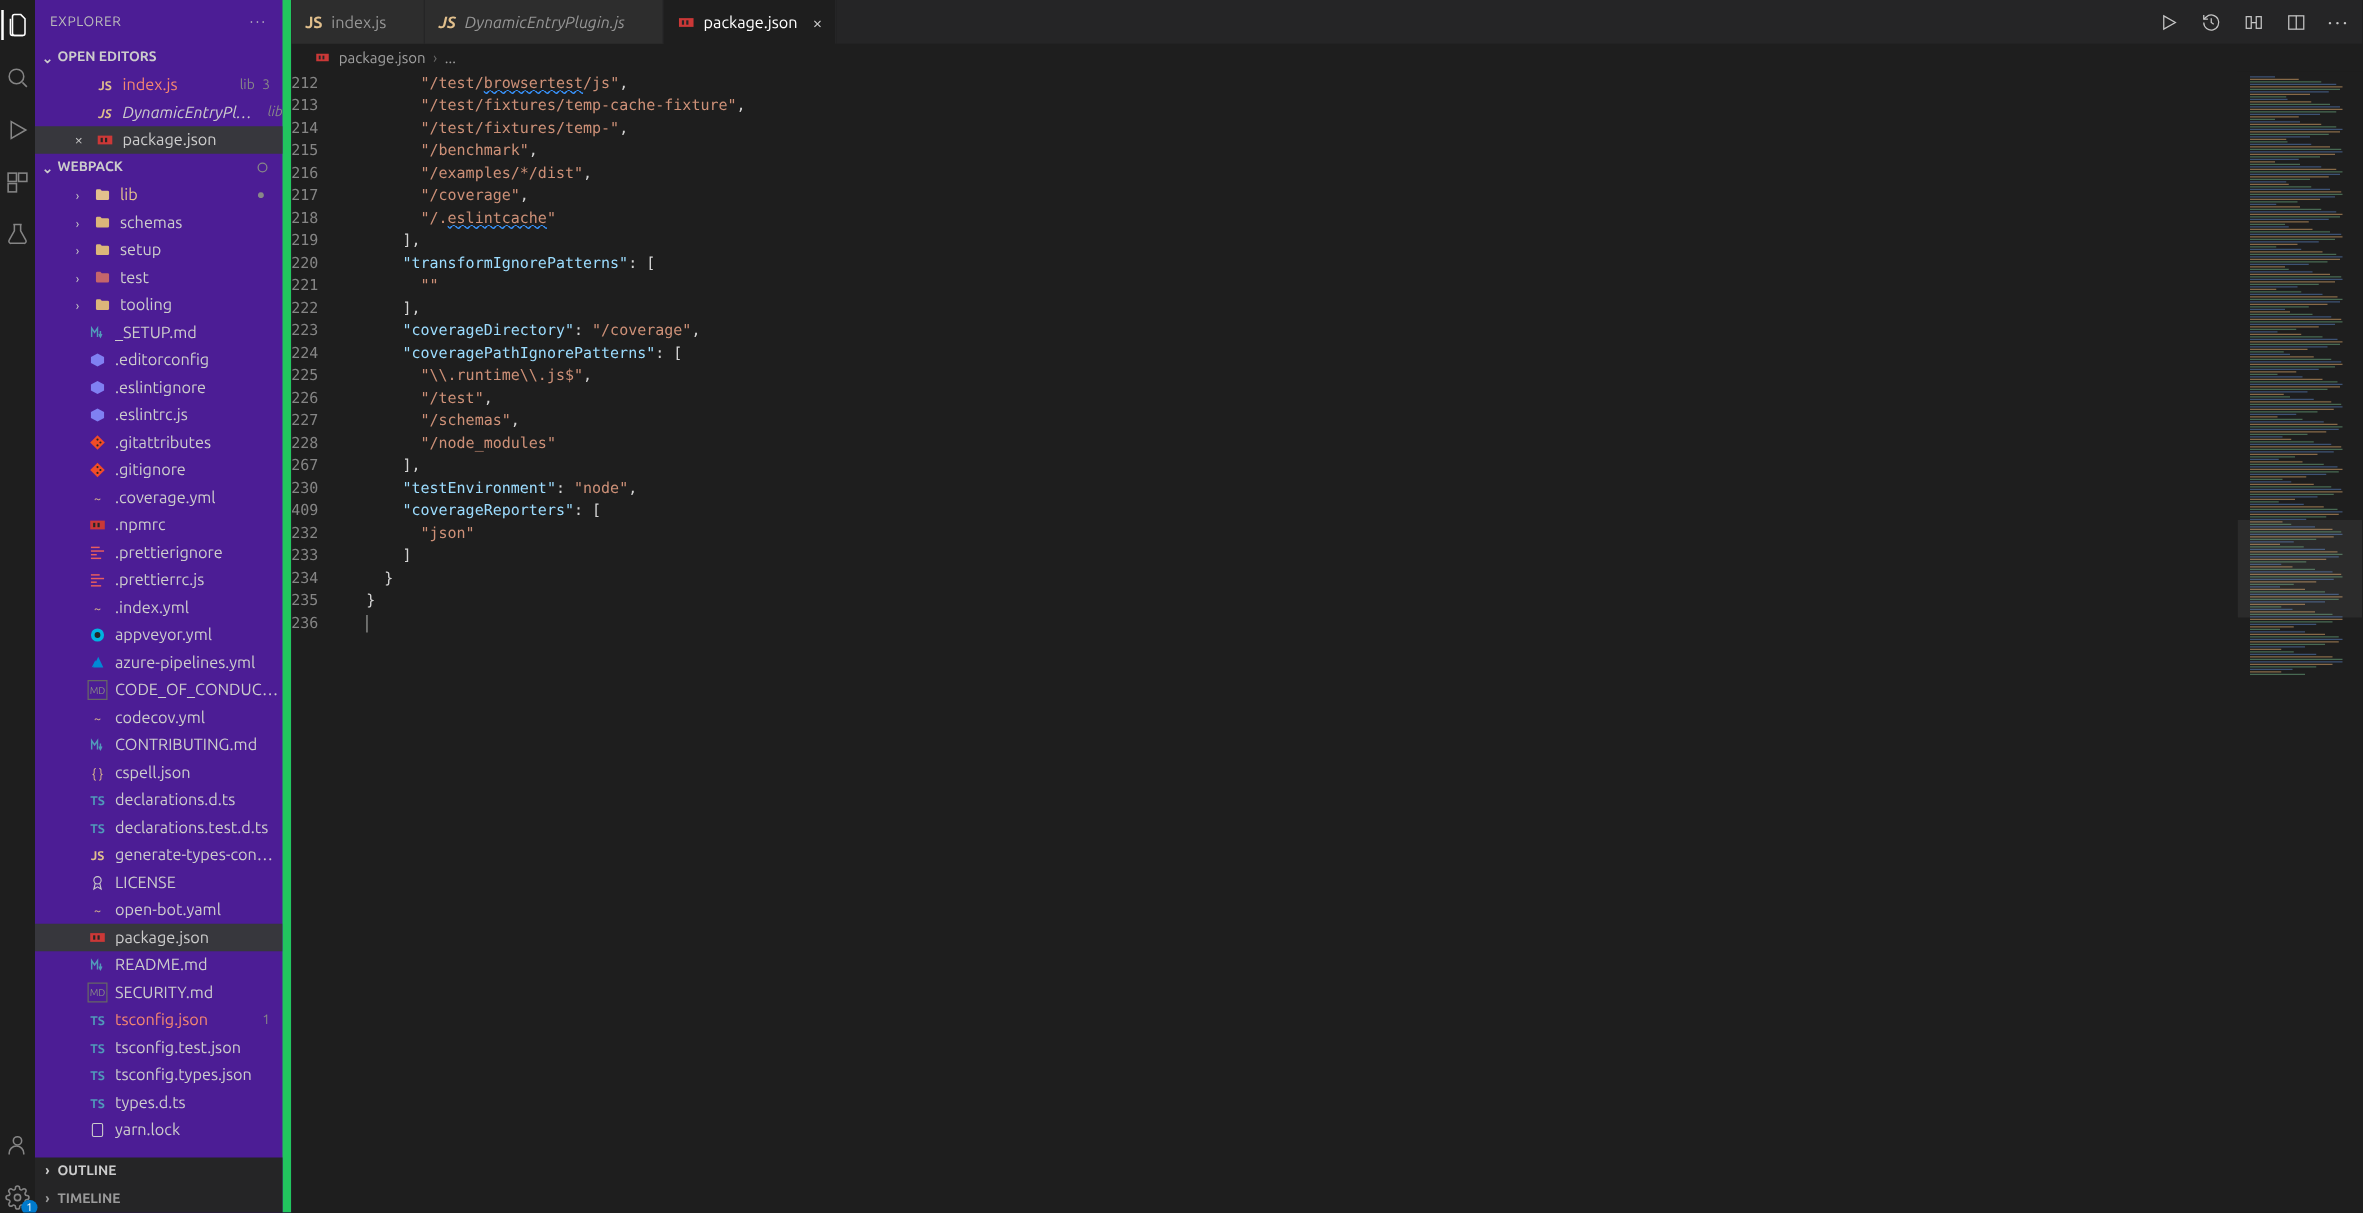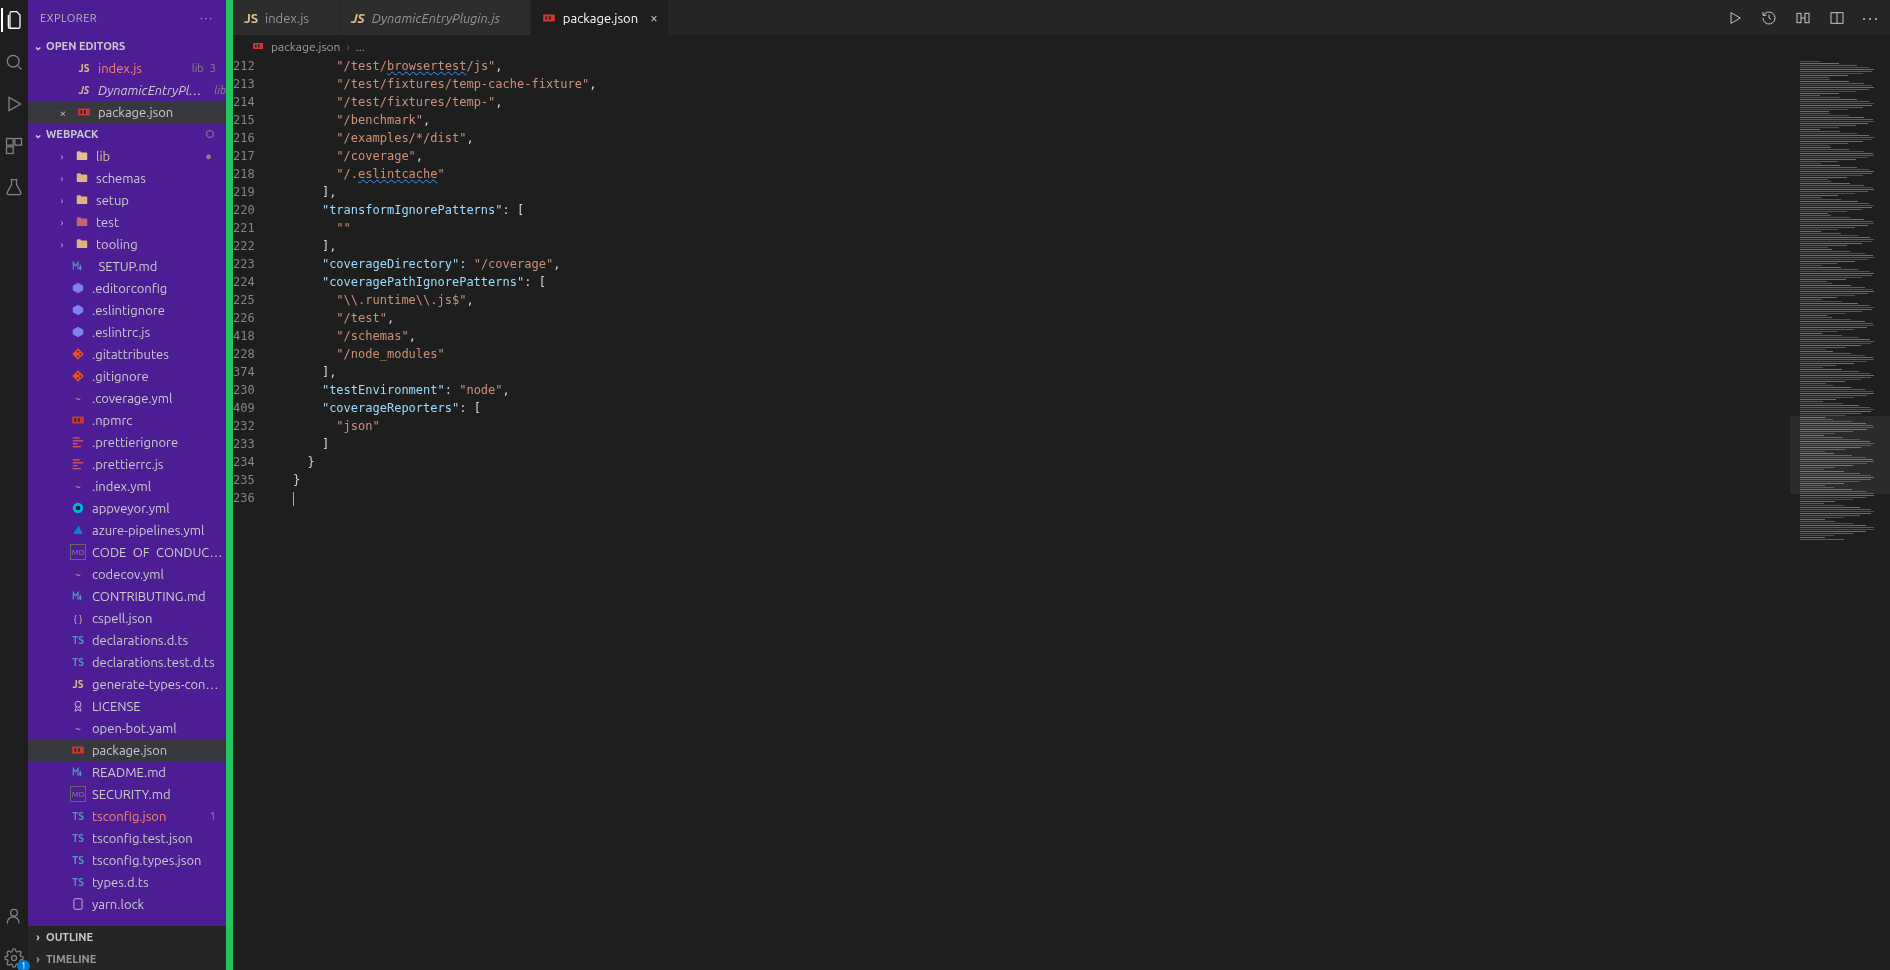--- a/index.html
+++ b/index.html
@@ -708,23 +708,23 @@
         <div>217</div>
         <div>218</div>
         <div>219</div>
         <div>220</div>
         <div>221</div>
         <div>222</div>
         <div>223</div>
         <div>224</div>
         <div>225</div>
         <div>226</div>
-        <div>418</div>
+        <div>227</div>
         <div>228</div>
-        <div>374</div>
+        <div>267</div>
         <div>230</div>
         <div>409</div>
         <div>232</div>
         <div>233</div>
         <div>234</div>
         <div>235</div>
         <div>236</div>
       </div>
     <div class="code" id="code"><div>      <span class="tok-str">"<rootdir>/test/<span class="underline-warn">browsertest</span>/js"</rootdir></span><span class="tok-punc">,</span></div><div>      <span class="tok-str">"<rootdir>/test/fixtures/temp-cache-fixture"</rootdir></span><span class="tok-punc">,</span></div><div>      <span class="tok-str">"<rootdir>/test/fixtures/temp-"</rootdir></span><span class="tok-punc">,</span></div><div>      <span class="tok-str">"<rootdir>/benchmark"</rootdir></span><span class="tok-punc">,</span></div><div>      <span class="tok-str">"<rootdir>/examples/*/dist"</rootdir></span><span class="tok-punc">,</span></div><div>      <span class="tok-str">"<rootdir>/coverage"</rootdir></span><span class="tok-punc">,</span></div><div>      <span class="tok-str">"<rootdir>/.<span class="underline-warn">eslintcache</span>"</rootdir></span><span class="tok-punc"></span></div><div>    <span class="tok-punc">],</span></div><div>    <span class="tok-key">"transformIgnorePatterns"</span><span class="tok-punc">: [</span><span class="tok-punc"></span></div><div>      <span class="tok-str">"<rootdir>"</rootdir></span><span class="tok-punc"></span></div><div>    <span class="tok-punc">],</span></div><div>    <span class="tok-key">"coverageDirectory"</span><span class="tok-punc">: </span><span class="tok-str">"<rootdir>/coverage"</rootdir></span><span class="tok-punc">,</span></div><div>    <span class="tok-key">"coveragePathIgnorePatterns"</span><span class="tok-punc">: [</span><span class="tok-punc"></span></div><div>      <span class="tok-str">"\\.runtime\\.js$"</span><span class="tok-punc">,</span></div><div>      <span class="tok-str">"<rootdir>/test"</rootdir></span><span class="tok-punc">,</span></div><div>      <span class="tok-str">"<rootdir>/schemas"</rootdir></span><span class="tok-punc">,</span></div><div>      <span class="tok-str">"<rootdir>/node_modules"</rootdir></span><span class="tok-punc"></span></div><div>    <span class="tok-punc">],</span></div><div>    <span class="tok-key">"testEnvironment"</span><span class="tok-punc">: </span><span class="tok-str">"node"</span><span class="tok-punc">,</span></div><div>    <span class="tok-key">"coverageReporters"</span><span class="tok-punc">: [</span><span class="tok-punc"></span></div><div>      <span class="tok-str">"json"</span><span class="tok-punc"></span></div><div>    <span class="tok-punc">]</span></div><div>  <span class="tok-punc">}</span></div><div><span class="tok-punc">}</span></div><div><span class="cursor-line"></span></div></div>
     <div class="minimap">

